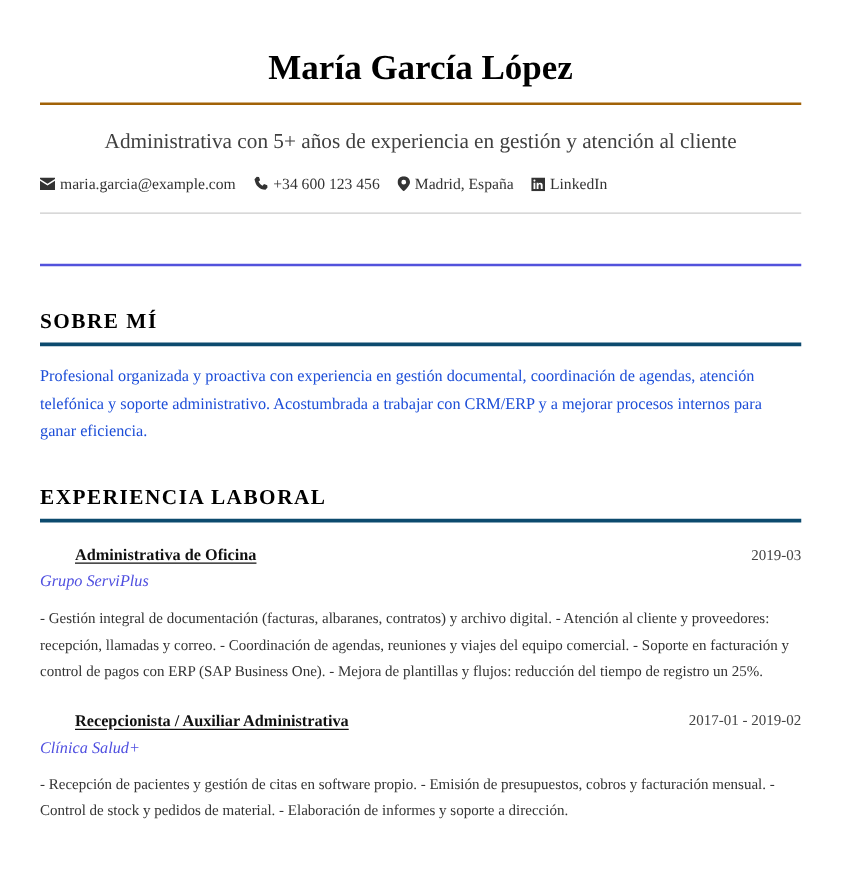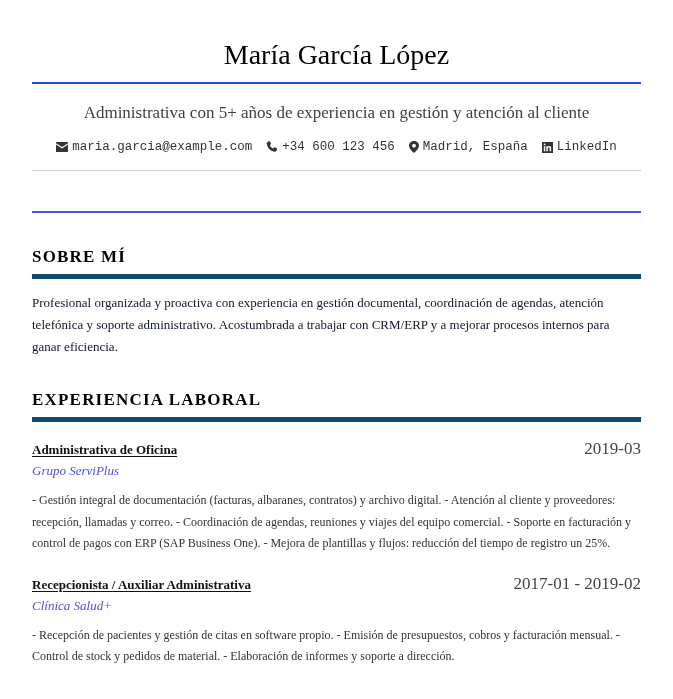--- a/index.html
+++ b/index.html
@@ -4,56 +4,56 @@
   <style>
     html, body { margin: 0; padding: 0; background: #ffffff; }
     body {
       width: 673px; height: 699px; overflow: hidden;
       font-family: "Liberation Serif", "DejaVu Serif", serif;
       color: #222;
     }
     .page { position: relative; width: 609px; margin-left: 32px; }
 
     .name {
-      text-align: center; font-size: 28px; font-weight: normal; color: #000;
+      text-align: center; font-size: 28px; font-weight: bold; color: #000;
       margin: 0; padding-top: 38px; line-height: 34px; height: 44px;
-      border-bottom: 2px solid #1d4ed8;
+      border-bottom: 2px solid #a16207;
     }
     .headline {
       text-align: center; font-size: 17px; color: #404040;
       margin-top: 18px; line-height: 22px;
     }
     .contacts {
-      display: flex; justify-content: center; align-items: center;
+      display: flex; justify-content: flex-start; align-items: center;
       gap: 14px; font-size: 12.5px; color: #333;
-      margin-top: 15px; line-height: 16px; font-family: Liberation Mono, monospace;
+      margin-top: 15px; line-height: 16px;
     }
     .contact { display: flex; align-items: center; gap: 4px; }
     .contact svg { display: block; fill: #333; }
     .rule-gray { border-top: 1px solid #cccccc; margin-top: 15px; }
     .rule-blue { border-top: 2px solid #5252dc; margin-top: 40px; }
 
     .section-title {
       font-size: 17px; font-weight: bold; color: #000; letter-spacing: 1.2px;
       margin: 0; line-height: 22px; padding-bottom: 6px;
-      border-bottom: 5px solid #0c4a6e;
+      border-bottom: 3px solid #0c4a6e;
     }
     .s-about { margin-top: 33px; }
     .about-text {
-      font-size: 13px; line-height: 22px; color: #0f172a; margin-top: 13px;
+      font-size: 13px; line-height: 22px; color: #1d4ed8; margin-top: 13px;
     }
     .s-exp { margin-top: 31px; }
 
     .job { position: relative; }
-    .job-head { display: flex; justify-content: space-between; align-items: flex-end; }
+    .job-head { display: flex; justify-content: space-between; align-items: center; margin-left: 28px; }
     .job-title {
       font-size: 13px; font-weight: bold; color: #111;
       text-decoration: underline; text-underline-offset: 2px; line-height: 18px;
     }
-    .job-date { font-size: 17px; color: #444; }
+    .job-date { font-size: 12px; color: #444; }
     .job-company { font-size: 13px; color: #4f4fe0; margin-top: 3px; line-height: 18px; font-style: italic; }
     .job-desc { font-size: 12px; color: #333; line-height: 21.5px; margin-top: 10px; }
     .job1 { margin-top: 17px; }
     .job2 { margin-top: 19px; }
   </style>
 </head>
 <body>
 
 <div class="page">
 

